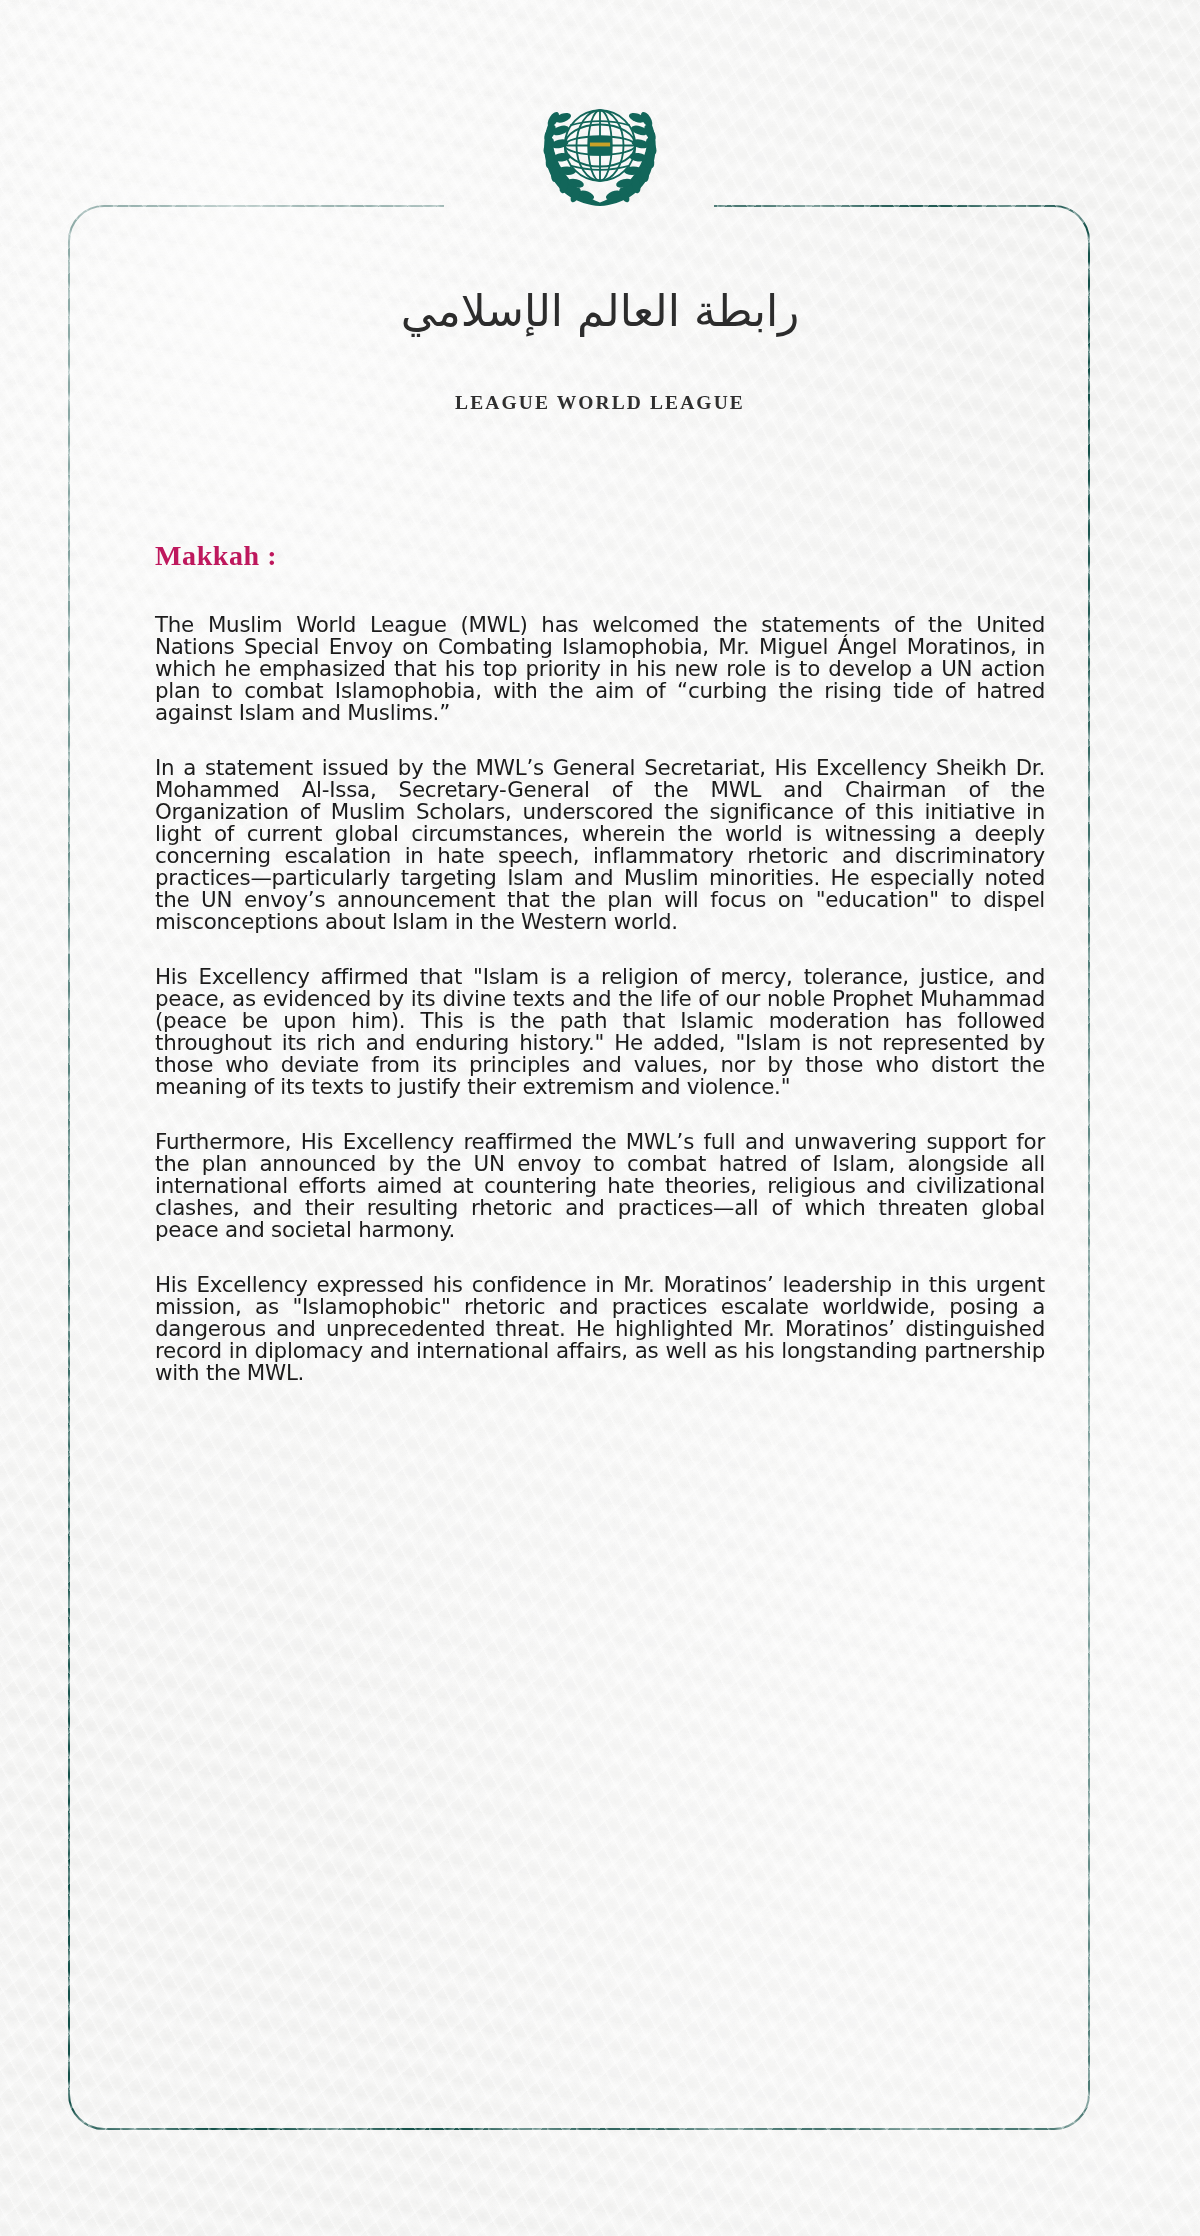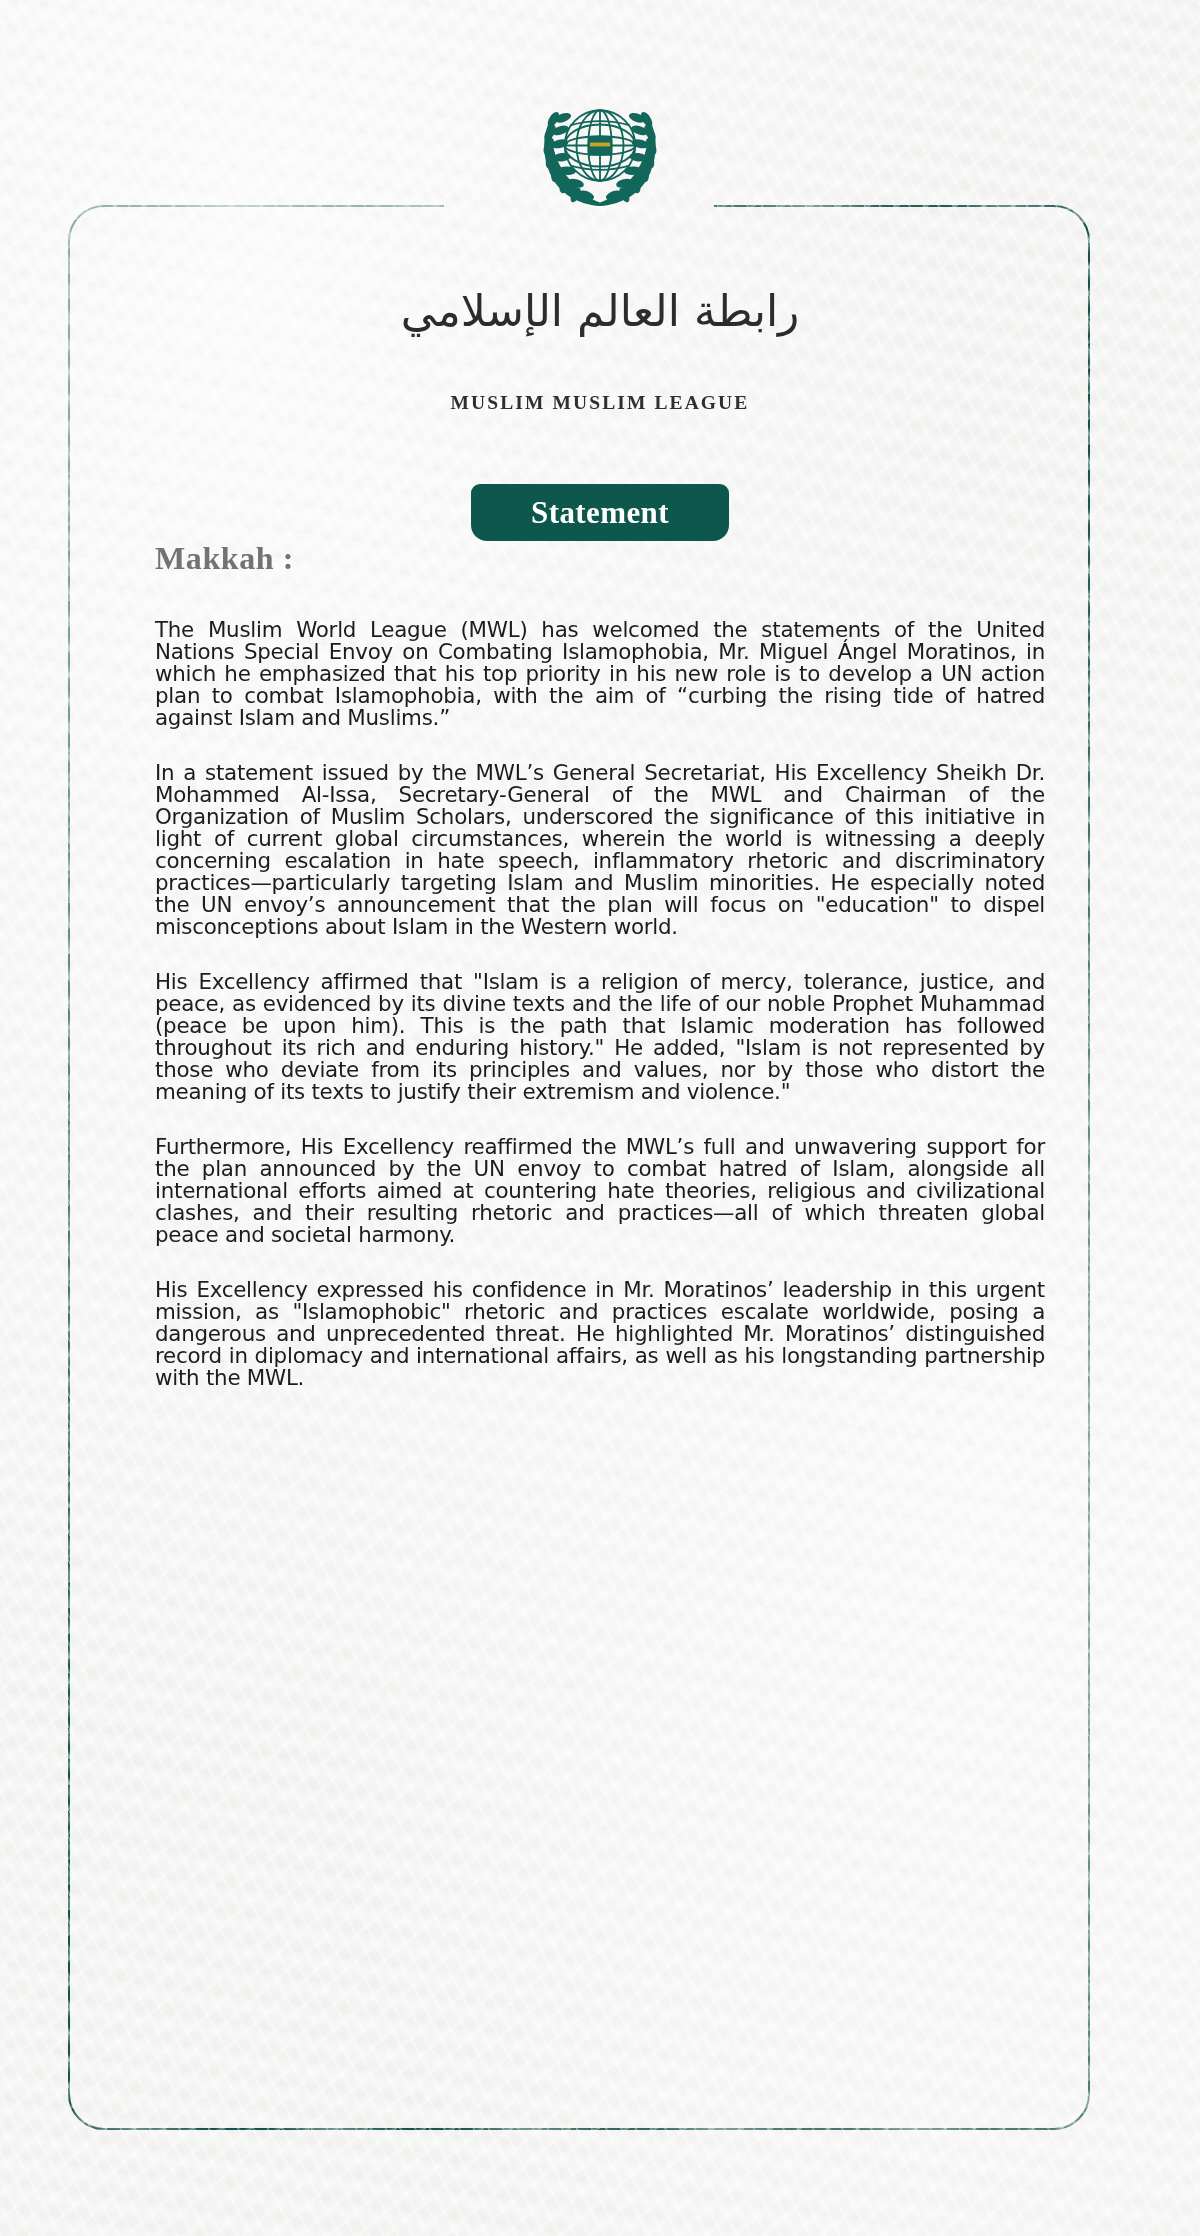--- a/index.html
+++ b/index.html
@@ -111,22 +111,22 @@
     position: absolute;
     left: 155px;
     top: 540px;
     width: 890px;
     z-index: 6;
   }
 
   .dateline {
     font-family: "Liberation Serif", serif;
     font-weight: 700;
-    font-size: 32px;
-    color: #737373;
+    font-size: 28px;
+    color: #be185d;
     letter-spacing: 0.6px;
     margin-bottom: 42px;
   }
 
   .body-text p {
     font-family: "DejaVu Sans", sans-serif;
     font-size: 21.4px;
     line-height: 22px;
     color: #1c1c1c;
     text-align: justify;
@@ -199,23 +199,22 @@
         <ellipse cx="57" cy="107" rx="10" ry="5" transform="rotate(-78 57 107)"></ellipse>
         <ellipse cx="71" cy="105" rx="10" ry="5" transform="rotate(14 71 105)"></ellipse>
         <ellipse cx="71" cy="119" rx="9.5" ry="4.6" transform="rotate(-62 71 119)"></ellipse>
         <ellipse cx="84" cy="119" rx="9.5" ry="4.6" transform="rotate(22 84 119)"></ellipse>
       </g>
     </g>
   </svg>
 
   <div class="wordmark-ar">رابطة العالم الإسلامي</div>
 
-  <div class="wordmark-en">MUSLIM MUSLIM LEAGUE</div>
-
-  <div class="badge">Statement</div>
+  <div class="wordmark-en">LEAGUE WORLD LEAGUE</div>
+
 </div>
 
 <div class="content">
 
   <div class="dateline">Makkah :</div>
 
   <div class="body-text">
     <p>The Muslim World League (MWL) has welcomed the statements of the United Nations Special Envoy on Combating Islamophobia, Mr. Miguel Ángel Moratinos, in which he emphasized that his top priority in his new role is to develop a UN action plan to combat Islamophobia, with the aim of “curbing the rising tide of hatred against Islam and Muslims.”</p>
     <p>In a statement issued by the MWL’s General Secretariat, His Excellency Sheikh Dr. Mohammed Al-Issa, Secretary-General of the MWL and Chairman of the Organization of Muslim Scholars, underscored the significance of this initiative in light of current global circumstances, wherein the world is witnessing a deeply concerning escalation in hate speech, inflammatory rhetoric and discriminatory practices—particularly targeting Islam and Muslim minorities. He especially noted the UN envoy’s announcement that the plan will focus on "education" to dispel misconceptions about Islam in the Western world.</p>
     <p>His Excellency affirmed that "Islam is a religion of mercy, tolerance, justice, and peace, as evidenced by its divine texts and the life of our noble Prophet Muhammad (peace be upon him). This is the path that Islamic moderation has followed throughout its rich and enduring history." He added, "Islam is not represented by those who deviate from its principles and values, nor by those who distort the meaning of its texts to justify their extremism and violence."</p>

